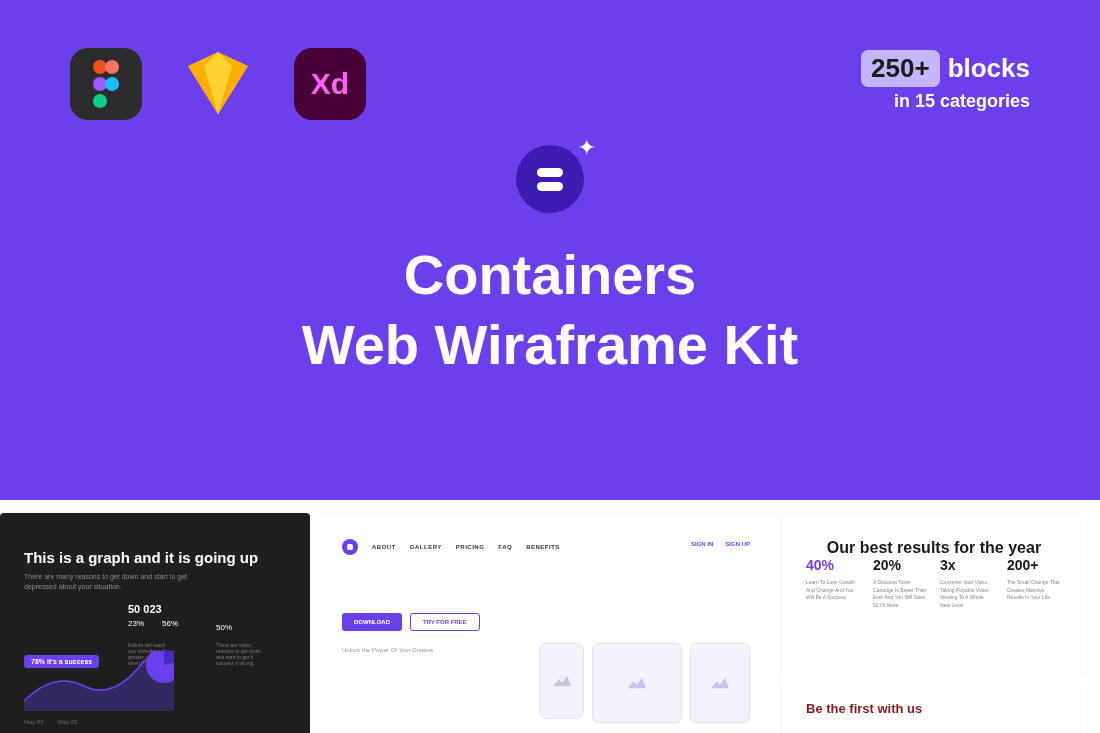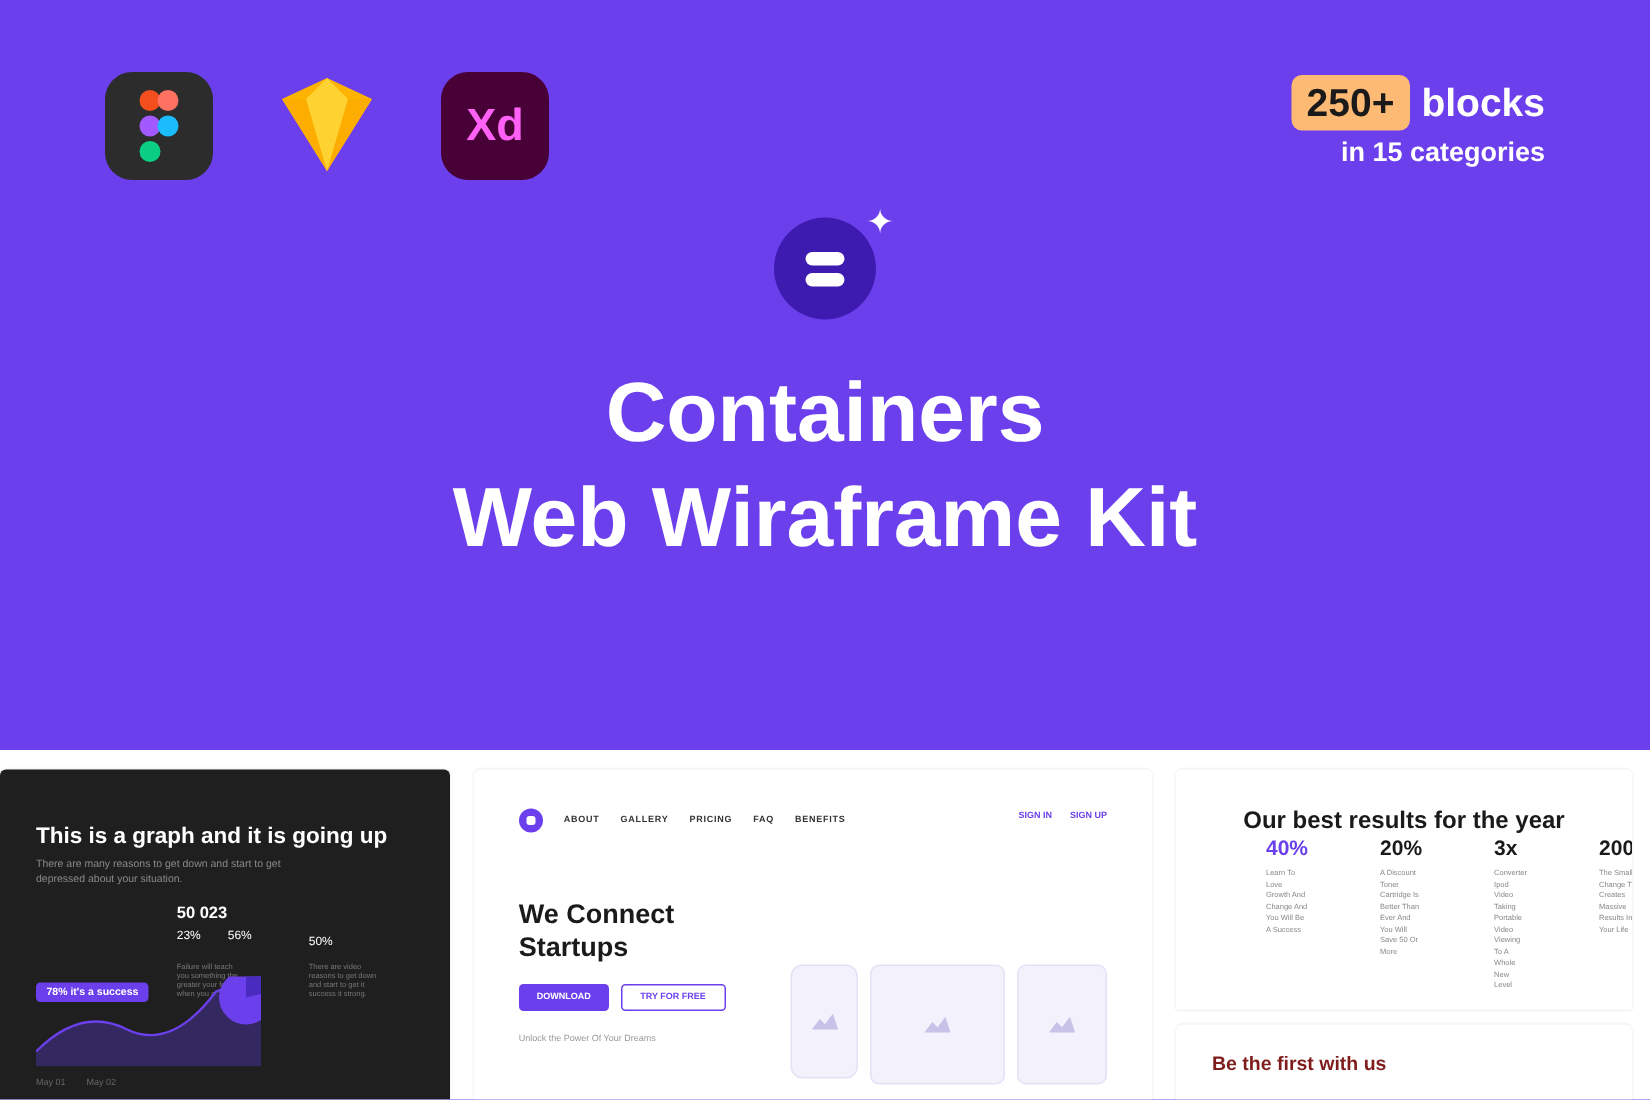--- a/index.html
+++ b/index.html
@@ -51,21 +51,21 @@
 
 .badge-line {
   display: flex;
   align-items: center;
   justify-content: flex-end;
   gap: 8px;
   margin-bottom: 4px;
 }
 
 .badge {
-  background: #fdba74;
+  background: #c4b5fd;
   color: #1a1a1a;
   font-weight: 800;
   font-size: 26px;
   padding: 3px 10px;
   border-radius: 7px;
 }
 
 .badge-text {
   color: #fff;
   font-size: 26px;
@@ -116,25 +116,25 @@
   text-align: center;
   color: #ffffff;
   font-size: 56px;
   font-weight: 800;
   line-height: 1.25;
 }
 
 
 .cards {
   display: flex;
-  gap: 16px;
+  gap: 2px;
   position: absolute;
   bottom: 0;
   left: 0;
-  right: 12px;
+  right: 0;
   padding: 0;
 }
 
 .card {
   background: #fff;
   border-radius: 4px 4px 0 0;
   overflow: hidden;
   box-shadow: 0 0 2px rgba(0,0,0,0.1);
 }
 
@@ -245,21 +245,21 @@
 
 
 .card-stack { width: 304px; display: flex; flex-direction: column; gap: 10px; }
 
 .card-results {
   height: 160px;
   padding: 26px 24px;
 }
 .results-title { font-size: 16px; font-weight: 800; text-align: center; color: #1a1a1a; }
 .results-grid { display: flex; gap: 12px; }
-.result-item { flex: 1; margin-left: 36px; }
+.result-item { flex: 1; }
 .result-num { font-size: 14px; font-weight: 700; color: #6B40EC; margin-bottom: 6px; }
 .result-item:not(:first-child) .result-num { color: #1a1a1a; }
 .result-desc { font-size: 5px; color: #888; line-height: 1.5; }
 
 .card-first {
   height: 50px;
   padding: 18px 24px 0;
 }
 .first-title { font-size: 13px; font-weight: 800; color: #7f1d1d; }
 </style>
@@ -363,21 +363,20 @@
       <span>FAQ</span>
       <span>BENEFITS</span>
     </div>
     <div class="nav-right">
       <span>SIGN IN</span>
       <span>SIGN UP</span>
     </div>
 
     <div class="startup-body">
       <div class="startup-left">
-        <div class="startup-title">We Connect Startups</div>
         <div class="startup-btns">
           <span class="btn-fill">DOWNLOAD</span>
           <span class="btn-outline">TRY FOR FREE</span>
         </div>
         <div class="startup-tag">Unlock the Power Of Your Dreams</div>
       </div>
     </div>
 
     <div class="startup-mockups">
       <div class="mock sm">

